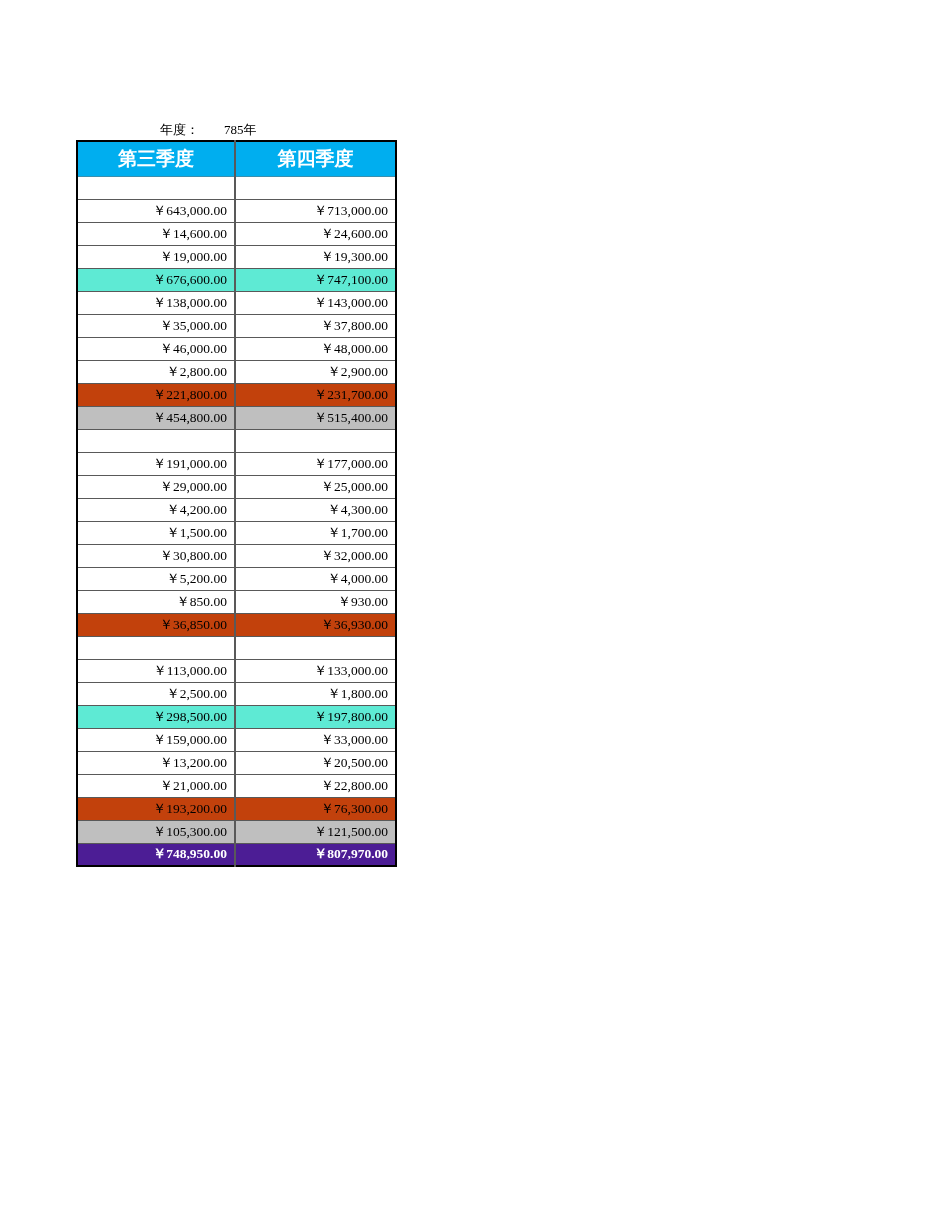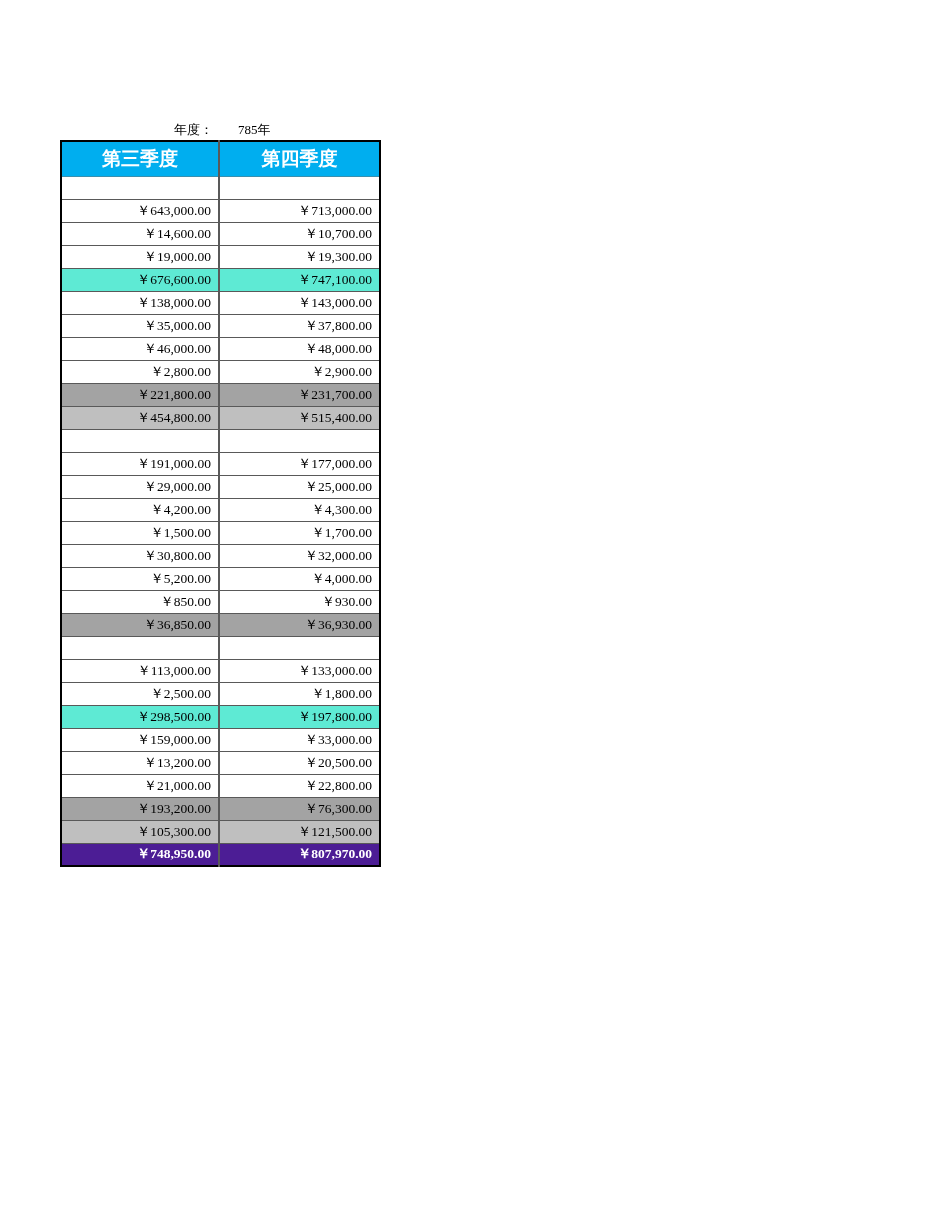--- a/index.html
+++ b/index.html
@@ -11,21 +11,21 @@
     width: 950px;
     height: 1230px;
     font-family: "Liberation Serif", serif;
     position: relative;
     overflow: hidden;
   }
 
   
   #year-line {
     position: absolute;
-    left: 72px;
+    left: 58px;
     top: 119px;
     width: 321px;
     height: 21px;
     font-size: 13px;
     color: #000000;
     display: flex;
     align-items: center;
   }
   #year-line .year-label {
     position: absolute;
@@ -34,21 +34,21 @@
   }
   #year-line .year-value {
     position: absolute;
     left: 166px;
     white-space: nowrap;
   }
 
   
   #sheet {
     position: absolute;
-    left: 60px;
+    left: 76px;
     top: 140px;
     width: 321px;
     border-collapse: collapse;
     table-layout: fixed;
     border: 2px solid #000000;
   }
   #sheet col.c1 { width: 157px; }
   #sheet col.c2 { width: 160px; }
 
   #sheet td {
@@ -74,21 +74,21 @@
     color: #ffffff;
     font-weight: bold;
     font-size: 19px;
     text-align: center;
     padding: 0;
     border-bottom: 1px solid #3a8fae;
   }
 
   
   #sheet td.orange { background: #5eead4; }
-  #sheet td.green  { background: #a3a3a3; margin-top: 40px; }
+  #sheet td.green  { background: #c2410c; margin-top: 40px; }
   #sheet td.gray   { background: #BFBFBF; }
   #sheet td.red    { background: #4c1d95; color: #ffffff; font-weight: bold; }
   #sheet td.blank  { background: #ffffff; }
 
   #sheet tr.spacer td { height: 23px; }
   #sheet tr.grand td { border-bottom: none; }
 </style>
 </head>
 <body>
 
@@ -112,21 +112,21 @@
       <tr class="spacer">
         <td class="blank"></td>
         <td class="blank"></td>
       </tr>
       <tr>
         <td>￥643,000.00</td>
         <td>￥713,000.00</td>
       </tr>
       <tr>
         <td>￥14,600.00</td>
-        <td>￥10,700.00</td>
+        <td>￥24,600.00</td>
       </tr>
       <tr>
         <td>￥19,000.00</td>
         <td>￥19,300.00</td>
       </tr>
       <tr>
         <td class="orange">￥676,600.00</td>
         <td class="orange">￥747,100.00</td>
       </tr>
       <tr>

